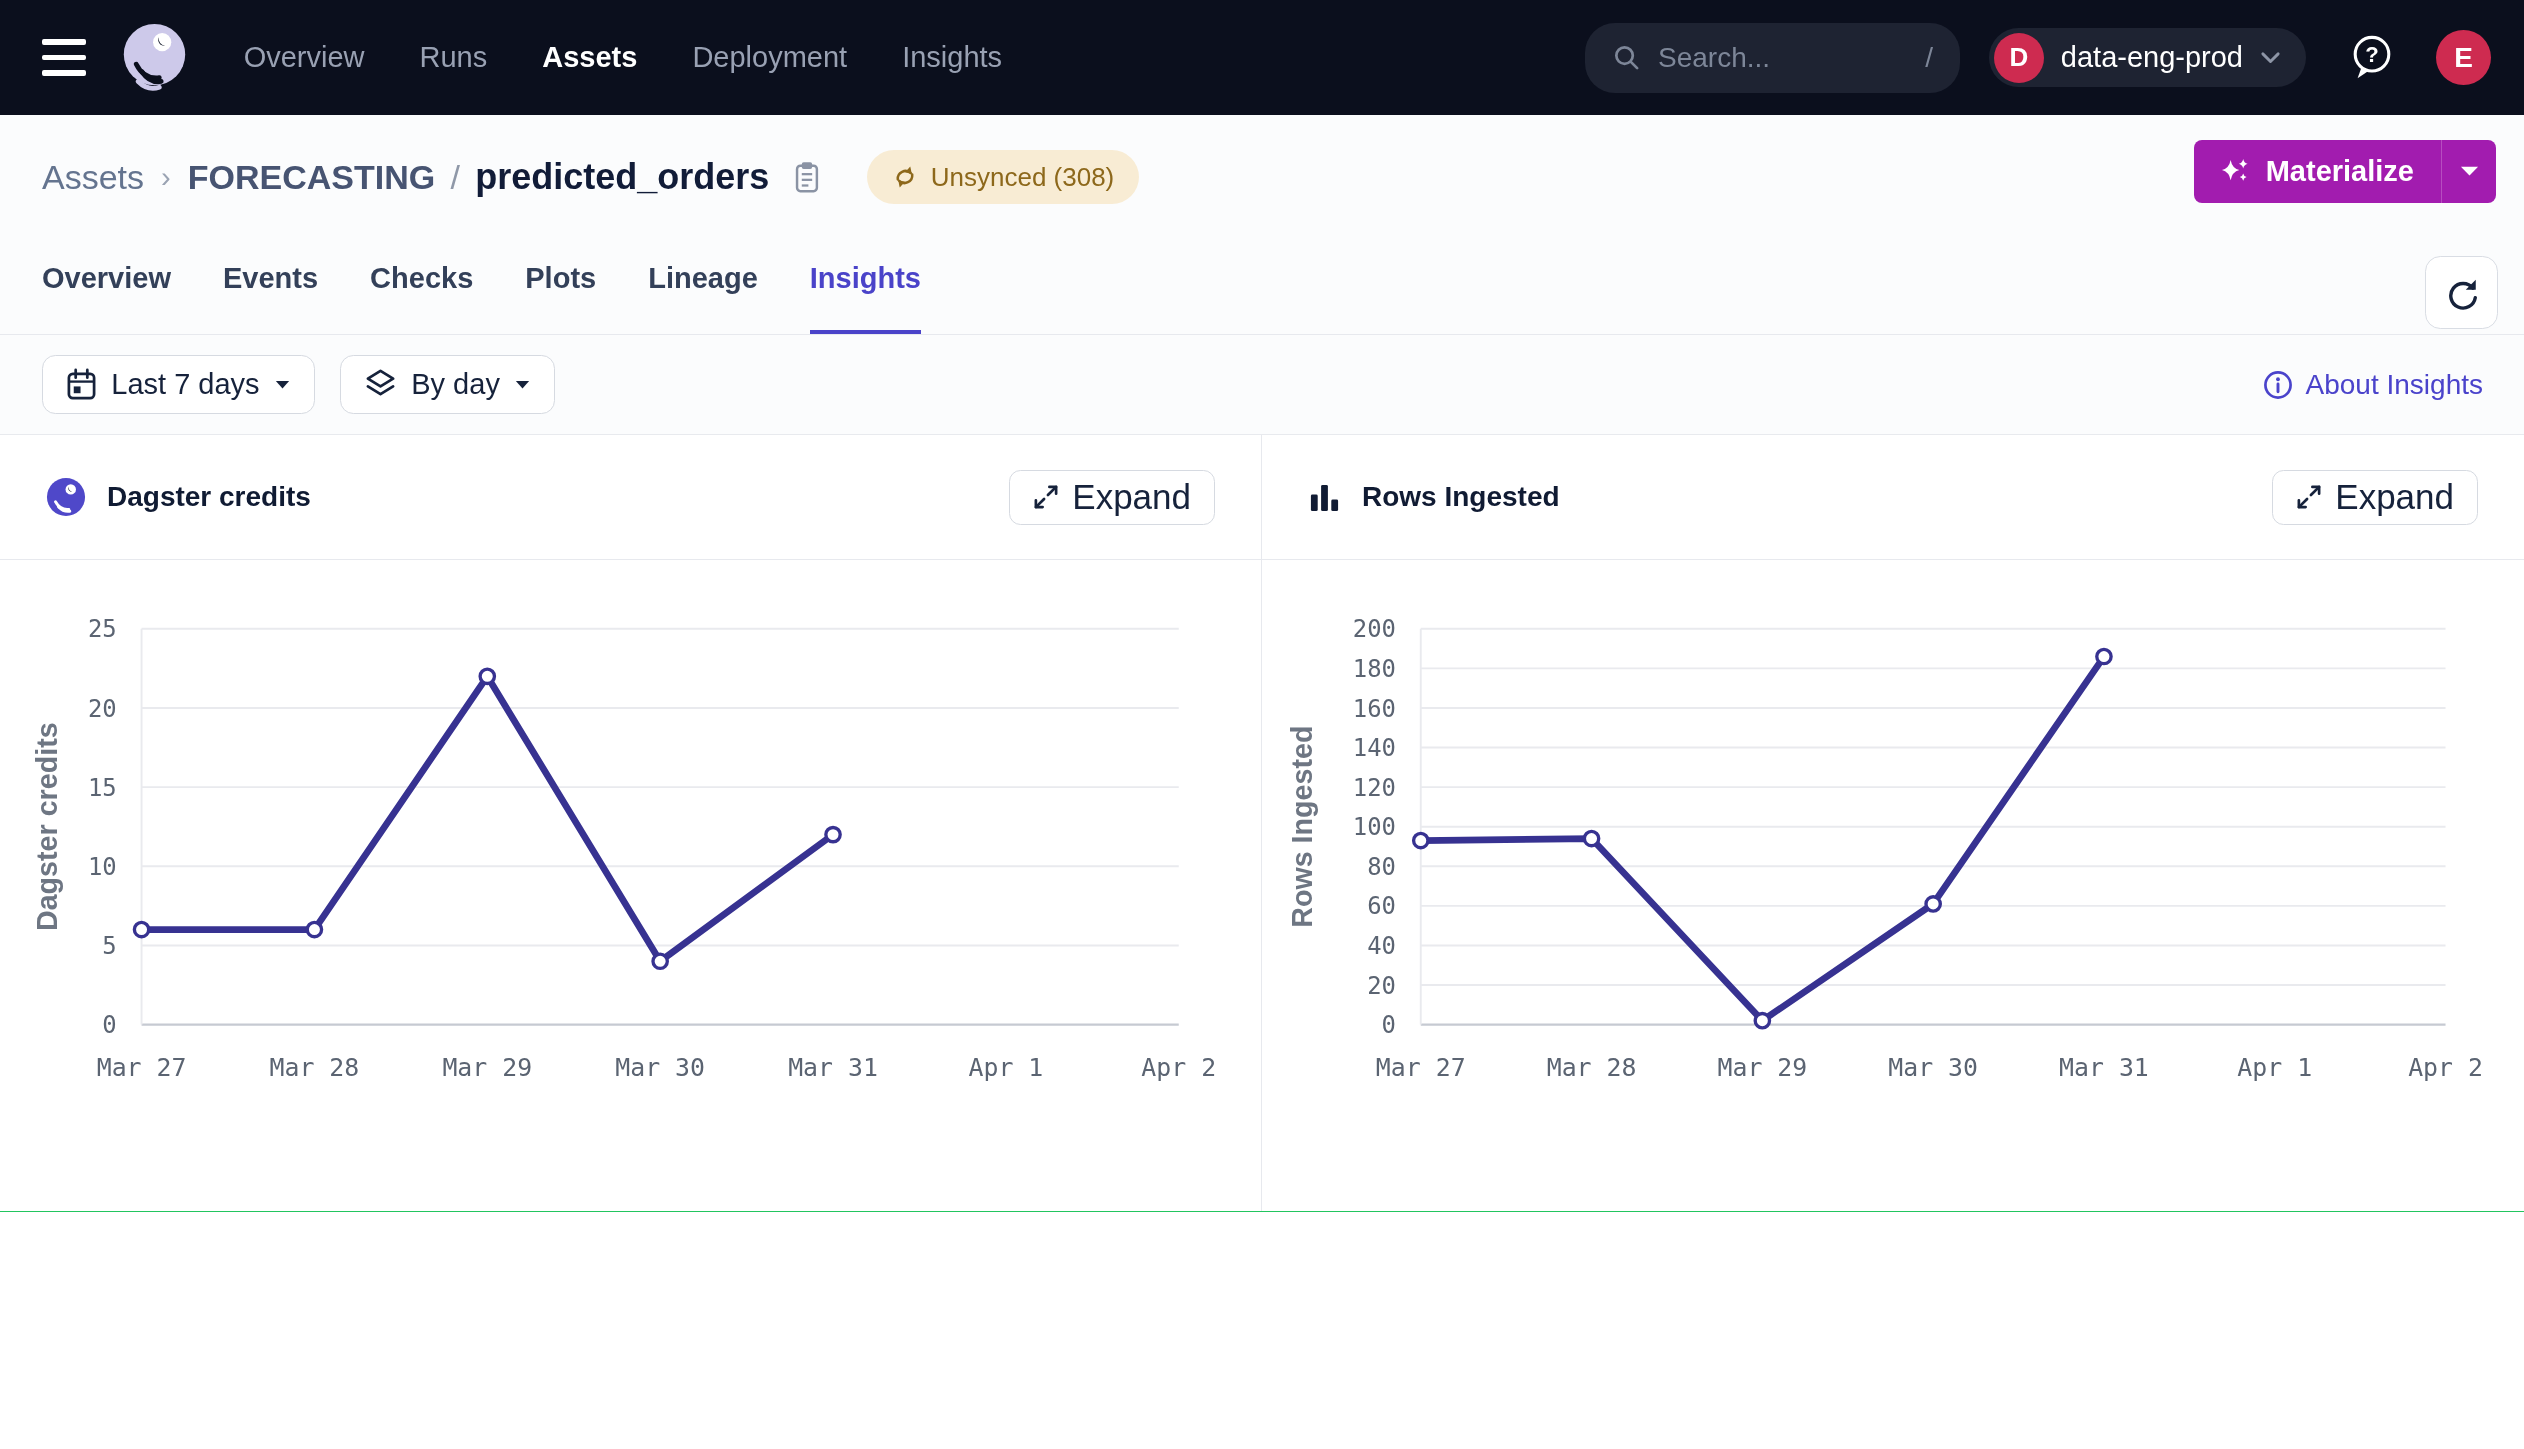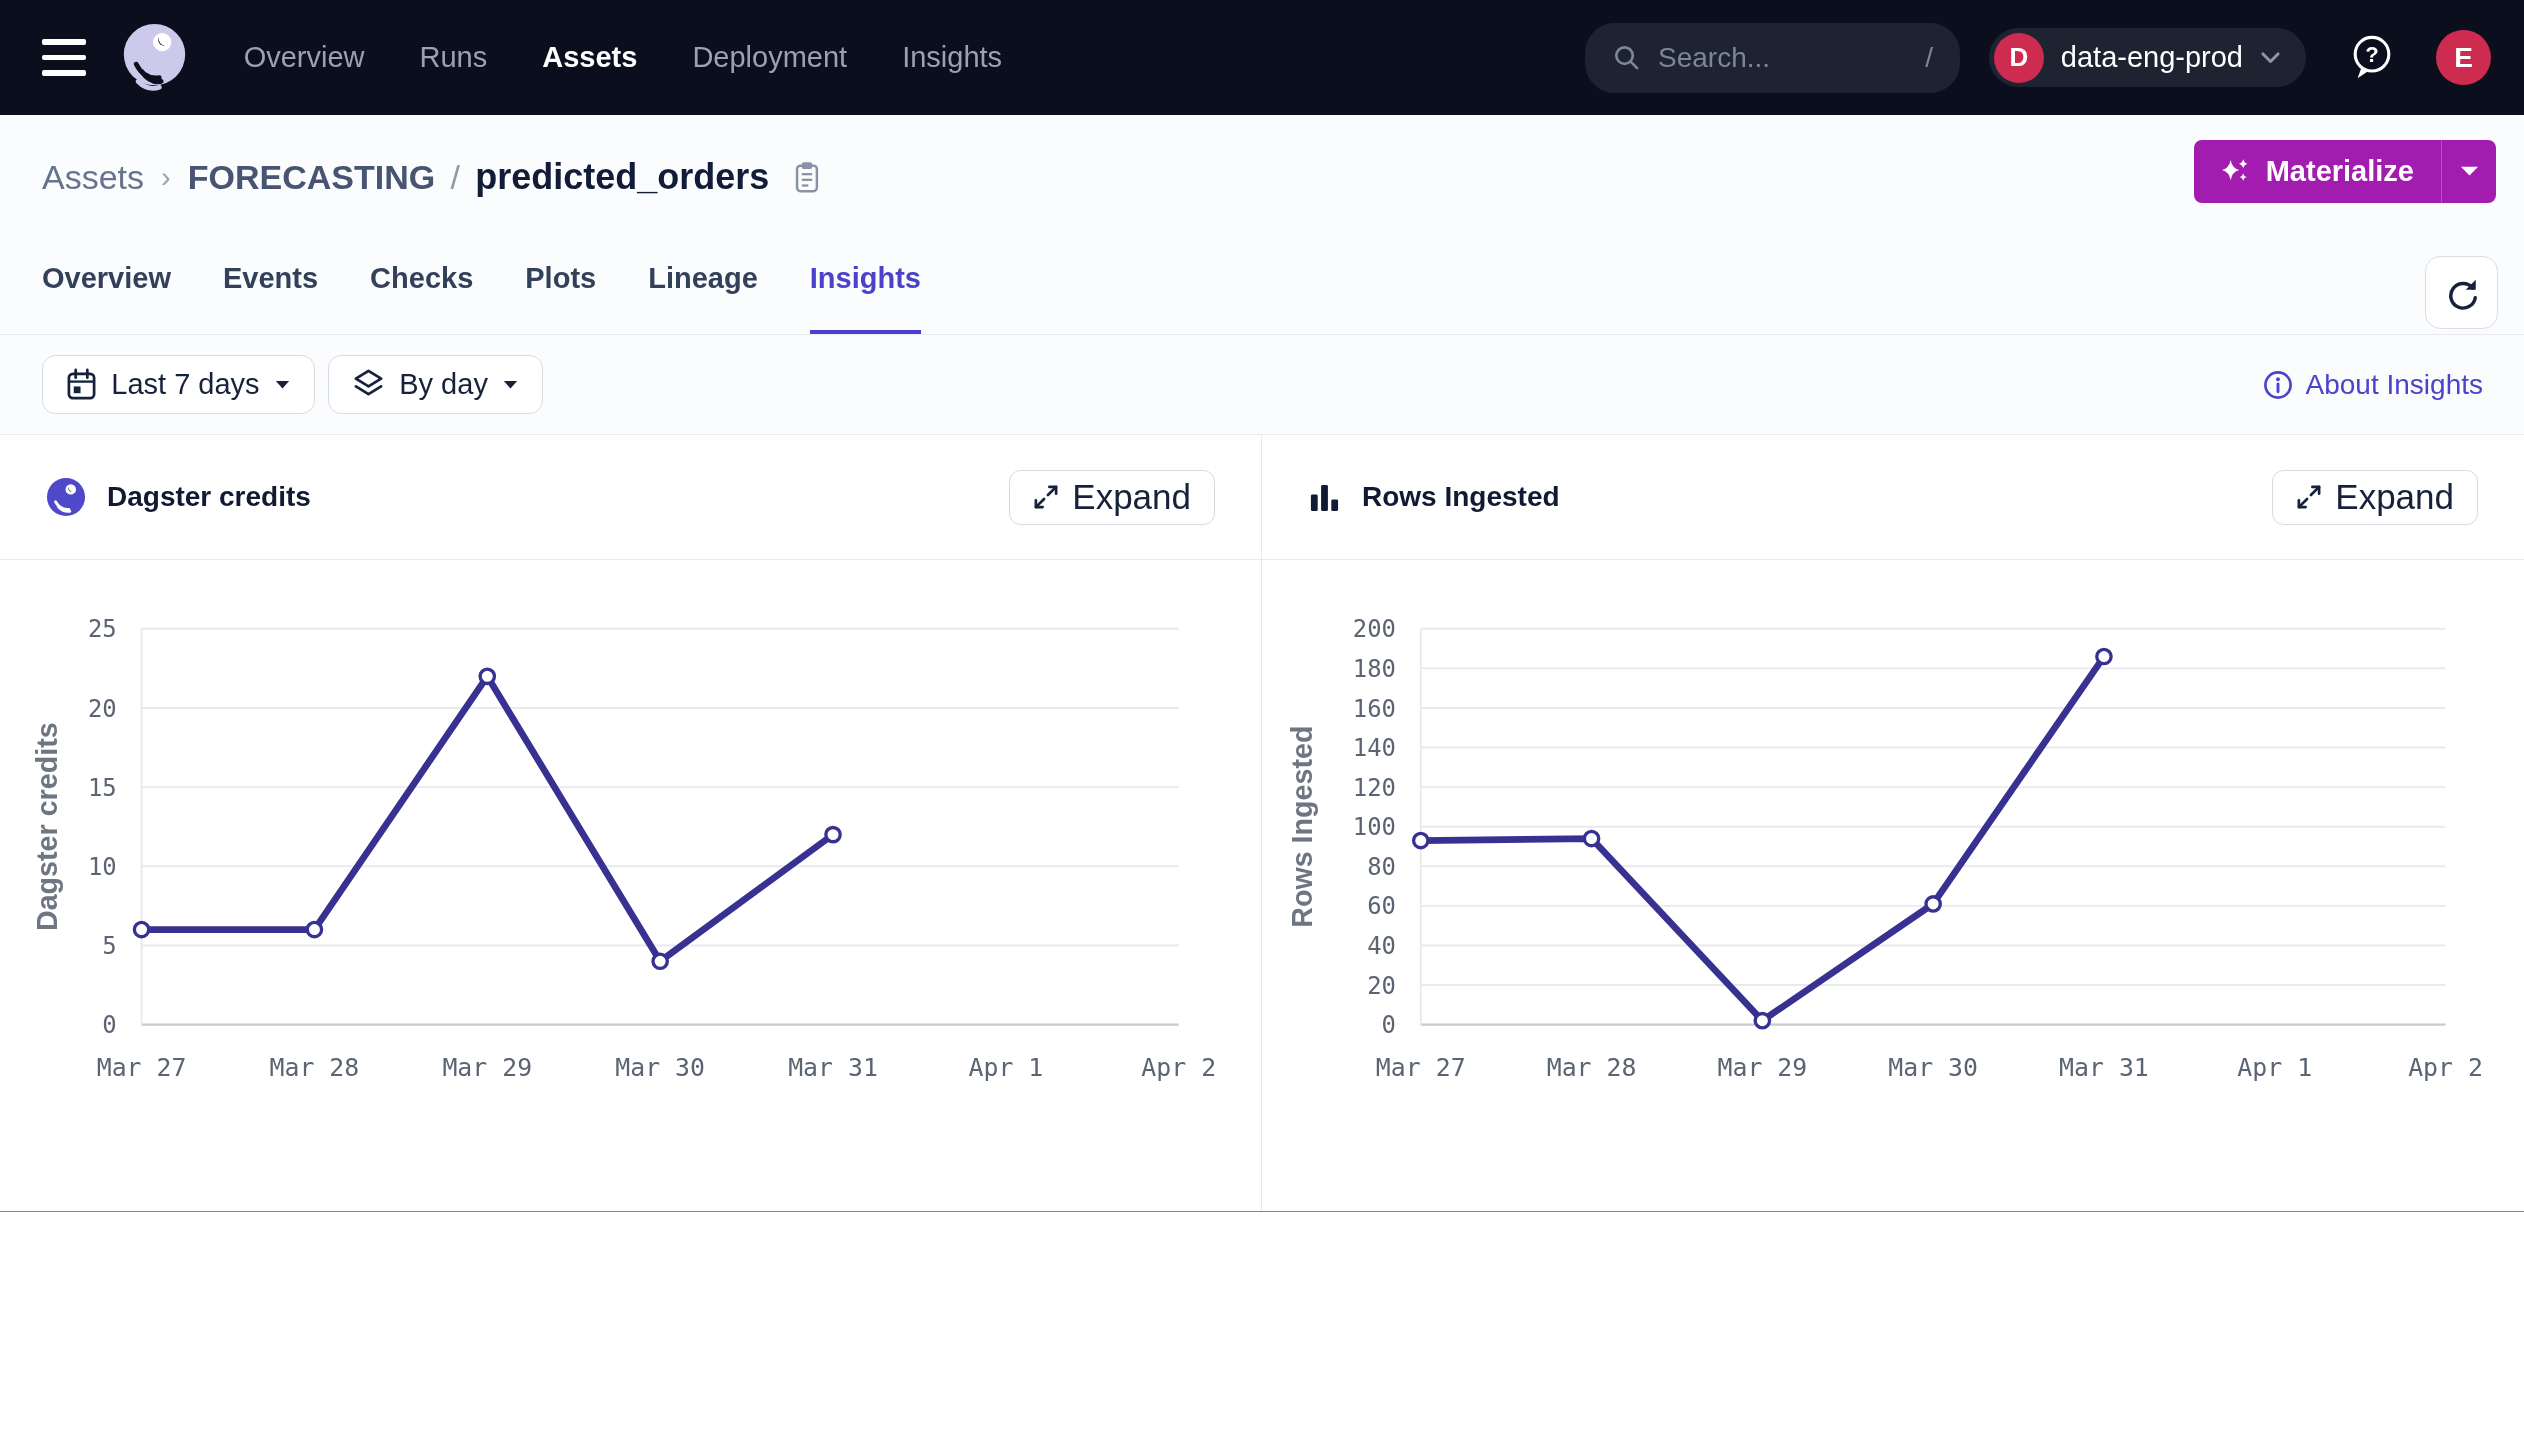--- a/index.html
+++ b/index.html
@@ -42,21 +42,21 @@
   .materialize .divider { width: 1px; background: rgba(255,255,255,0.22); }
   .materialize .caret { width: 54px; display: flex; align-items: center; justify-content: center; }
 
   .tabs-row { display: flex; gap: 52px; padding: 23px 0 0 42px; border-bottom: 1px solid #e7e9ee; height: 96px; }
   .tab { font-size: 29px; font-weight: 600; color: #334059; padding-bottom: 19px; border-bottom: 4.8px solid transparent; cursor: pointer; }
   .tab.active { color: #4a43c9; border-bottom-color: #4a43c9; }
 
   .refresh-btn { position: absolute; top: 256px; right: 27px; width: 73px; height: 73px; background: #fff; border: 1.4px solid #d9dde4; border-radius: 15.3px; display: flex; align-items: center; justify-content: center; cursor: pointer; }
 
   
-  .filter-row { height: 100px; display: flex; align-items: center; padding: 0 42px; gap: 13px; border-bottom: 1px solid #e8eaee; background: #fbfcfd; }
+  .filter-row { height: 100px; display: flex; align-items: center; padding: 0 42px; gap: 25px; border-bottom: 1px solid #e8eaee; background: #fbfcfd; }
   .pill-btn { height: 59px; background: #fff; border: 1.4px solid #d6dae1; border-radius: 13.4px; display: flex; align-items: center; gap: 14.3px; padding: 0 23px; font-size: 29px; color: #16223b; cursor: pointer; }
   .filter-right { margin-left: auto; display: flex; align-items: center; gap: 40px; }
   .about-link { display: flex; align-items: center; gap: 12.4px; font-size: 28px; color: #4a43cb; font-weight: 500; cursor: pointer; }
   .metrics-select { width: 581px; height: 61px; background: #fff; border: 1.4px solid #d6dae1; border-radius: 13.4px; display: flex; align-items: center; gap: 15.3px; padding: 0 27px; font-size: 29px; color: #16223b; cursor: pointer; }
   .metrics-select .chev { margin-left: auto; display: flex; }
 
   
   .charts-row { display: grid; grid-template-columns: 1262px 1262px; border-bottom: 1px solid #22c55e; background: #fff; }
   .panel:first-child { border-right: 1px solid #e7e9ee; }
   .panel-header { height: 125px; border-bottom: 1px solid #e7e9ee; display: flex; align-items: center; padding: 0 46px; }
@@ -133,20 +133,31 @@
       <span class="bc-slash">/</span>
       <span class="bc-asset">predicted_orders</span>
       <span class="copy-icon">
         <svg width="33" height="34" viewBox="0 0 34 36">
           <rect x="7" y="6" width="21" height="27" rx="3.5" stroke="#8a93a4" stroke-width="2.6" fill="none"></rect>
           <rect x="12" y="2.5" width="11" height="7" rx="2" fill="#8a93a4"></rect>
           <line x1="12" y1="15" x2="23" y2="15" stroke="#8a93a4" stroke-width="2.4"></line>
           <line x1="12" y1="21" x2="23" y2="21" stroke="#8a93a4" stroke-width="2.4"></line>
           <line x1="12" y1="27" x2="19" y2="27" stroke="#8a93a4" stroke-width="2.4"></line>
         </svg>
+      </span>
+      <span class="sync-badge">
+        <span style="display:flex">
+          <svg width="26" height="26" viewBox="0 0 27 27">
+            <path d="M6 16 a8 8 0 0 1 13.5 -6.5" stroke="#8d681b" stroke-width="2.6" fill="none" stroke-linecap="round"></path>
+            <path d="M21 11 a8 8 0 0 1 -13.5 6.5" stroke="#8d681b" stroke-width="2.6" fill="none" stroke-linecap="round"></path>
+            <path d="M19 2.5 L20.5 10 L13.5 8.5 Z" fill="#8d681b"></path>
+            <path d="M8 24.5 L6.5 17 L13.5 18.5 Z" fill="#8d681b"></path>
+          </svg>
+        </span>
+        <span class="txt">Unsynced (308)</span>
       </span>
     </div>
 
     <div class="tabs-row">
       <div class="tab">Overview</div>
       <div class="tab">Events</div>
       <div class="tab">Checks</div>
       <div class="tab">Plots</div>
       <div class="tab">Lineage</div>
       <div class="tab active">Insights</div>

